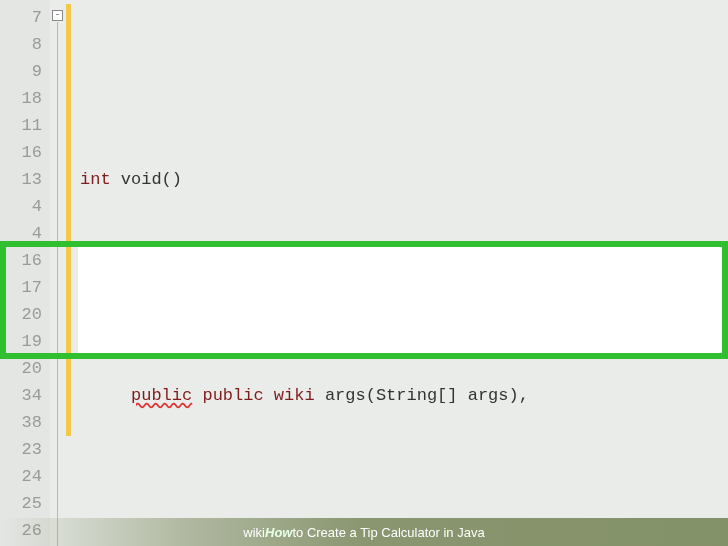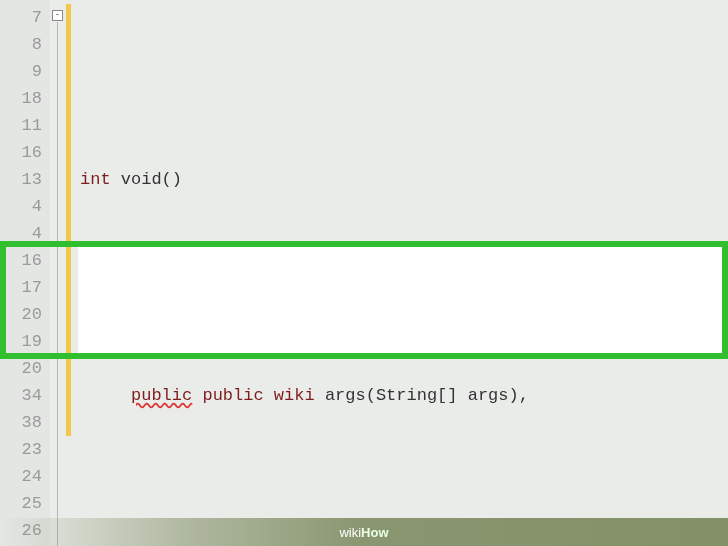--- a/index.html
+++ b/index.html
@@ -107,21 +107,21 @@
     background: linear-gradient(90deg, rgba(120,135,90,0.0) 0%, rgba(120,135,90,0.5) 25%, rgba(120,135,90,0.85) 50%, rgba(120,135,90,0.9) 100%);
     display: flex;
     align-items: center;
     justify-content: center;
     font-family: Arial, sans-serif;
     font-size: 13px;
     color: #fff;
     z-index: 20;
   }
   .caption-bar .wiki { font-weight: normal; color: #fff; }
-  .caption-bar .how { color: #e8ffe8; font-weight: bold; }
+  .caption-bar .how { color: #e8ffe8; font-weight: bold; font-style: italic; }
 </style>
 </head>
 <body>
 
 <div class="editor">
 
   <div class="gutter">
     <div class="ln">7</div>
     <div class="ln">8</div>
     <div class="ln">9</div>
@@ -198,13 +198,14 @@
     
     
   </div>
 </div>
 
 <div class="greenbox" style="top:241px;height:118px;"></div>
 
 <div class="caption-bar">
   <span class="wiki">wiki</span>
     <span class="how">How</span>
+    <span> to Create a Tip Calculator in Java</span>
 </div>
 
 </body></html>

